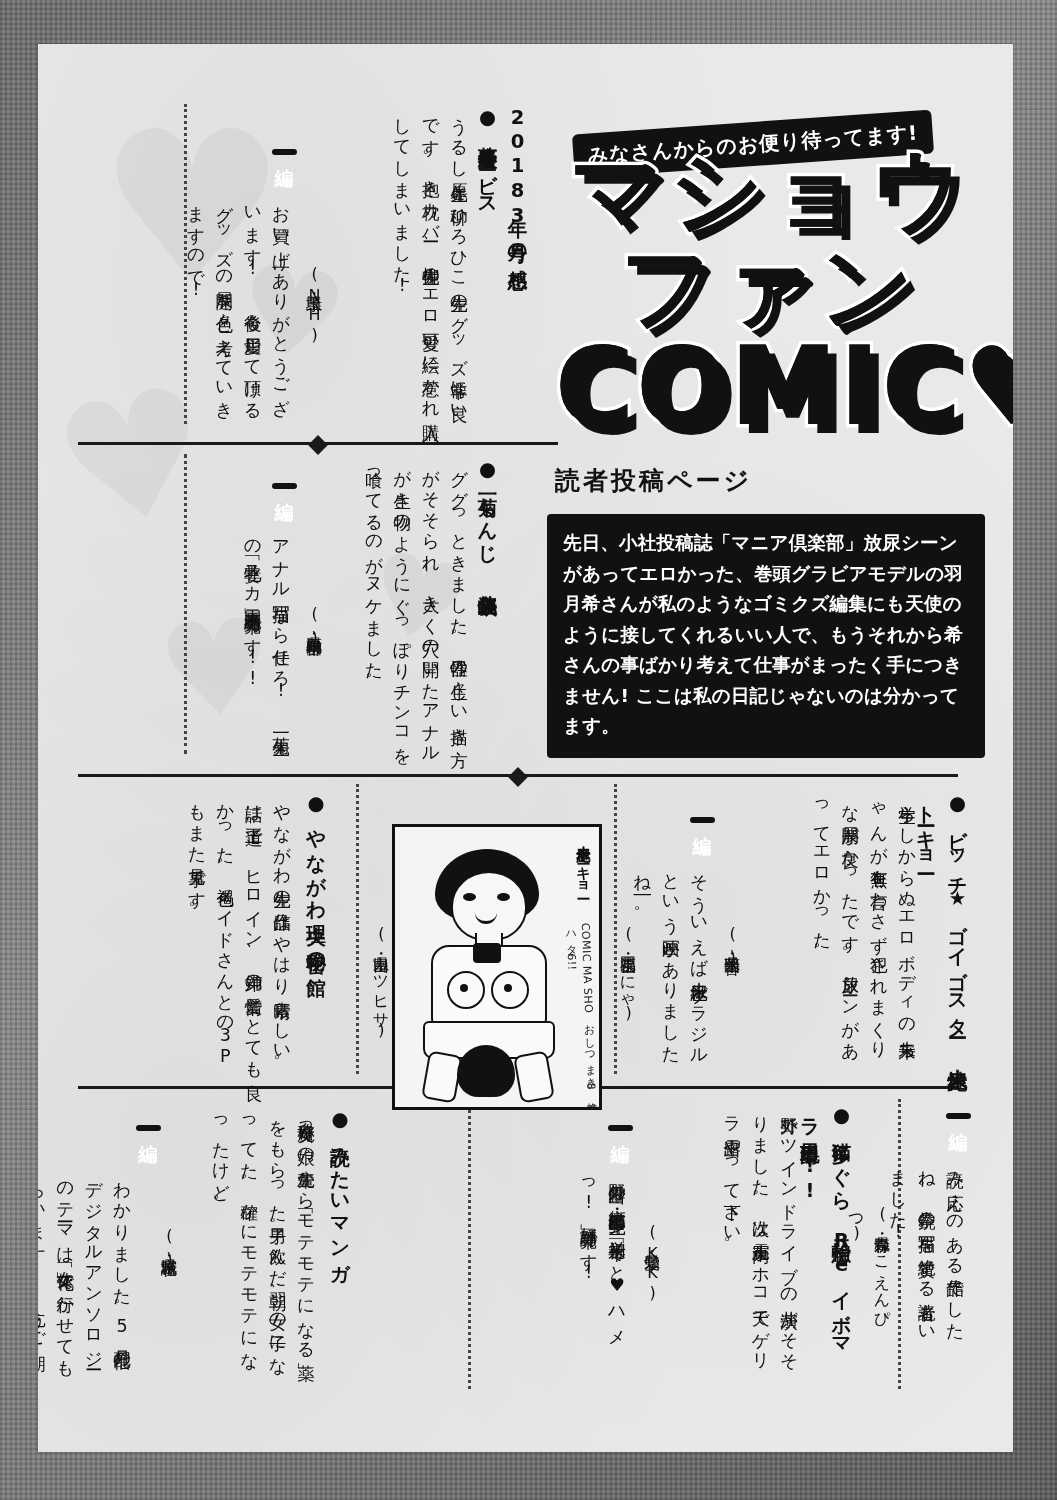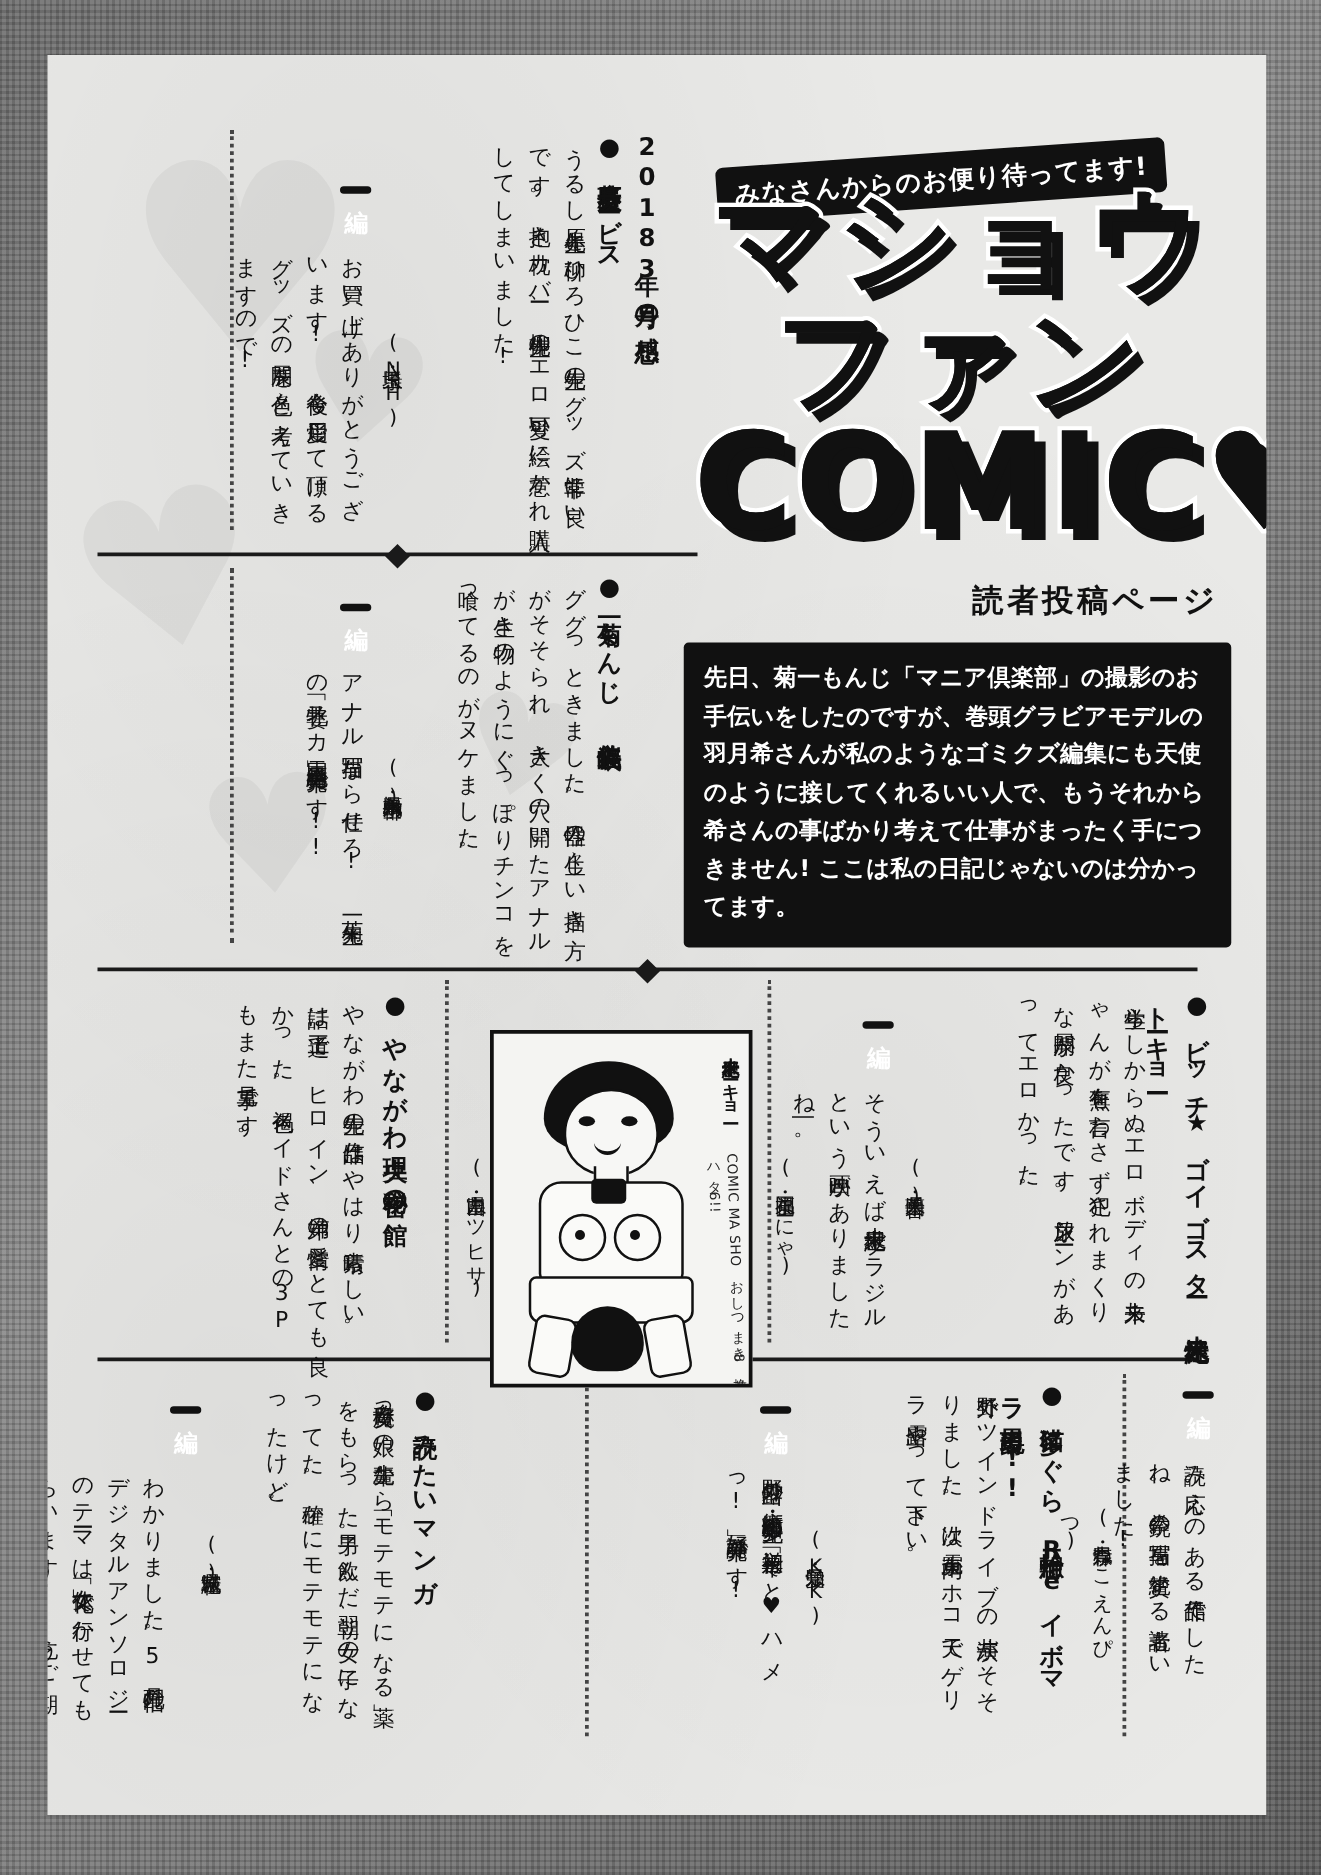--- a/index.html
+++ b/index.html
@@ -108,21 +108,21 @@
     font-size: 108px;
     margin-top: 2px;
     letter-spacing: 2px;
     font-family: "DejaVu Sans", sans-serif;
   }
   .logo-sub {
     position: absolute;
     left: 0;
     right: 10px;
     top: 400px;
-    text-align: right;
+    text-align: left;
     font-size: 25px;
     font-weight: bold;
     letter-spacing: 3px;
     color: #111;
   }
   .intro-box {
     position: absolute;
     right: 28px;
     top: 470px;
     width: 438px;
@@ -340,21 +340,21 @@
         <span>みなさんからのお便り待ってます!</span>
       </div>
       <div class="logo-main">
         <div class="logo-line l1">マショウ</div>
         <div class="logo-line l2">ファン</div>
         <div class="logo-line l3">COMIC♥</div>
       </div>
       <div class="logo-sub">読者投稿ページ</div>
     </div>
 
-    <div class="intro-box">先日、菊一もんじ「マニア倶楽部」の撮影のお手伝いをしたのですが、巻頭グラビアモデルの羽月希さんが私のようなゴミクズ編集にも天使のように接してくれるいい人で、もうそれから希さんの事ばかり考えて仕事がまったく手につきません! ここは私の日記じゃないのは分かってます。</div>
+    <div class="intro-box">先日、小社投稿誌「マニア倶楽部」放尿シーンがあってエロかった、巻頭グラビアモデルの羽月希さんが私のようなゴミクズ編集にも天使のように接してくれるいい人で、もうそれから希さんの事ばかり考えて仕事がまったく手につきません! ここは私の日記じゃないのは分かってます。</div>
 
     <div class="rule-h" style="left:40px; top:398px; width:480px;"></div>
     <div class="rule-h" style="left:40px; top:730px; width:880px;"></div>
     <div class="rule-h" style="left:40px; top:1042px; width:880px;"></div>
 
     <div class="dots-v" style="left:146px; top:60px; height:320px;"></div>
     <div class="dots-v" style="left:146px; top:410px; height:300px;"></div>
     <div class="dots-v" style="left:318px; top:740px; height:290px;"></div>
     <div class="dots-v" style="left:576px; top:740px; height:290px;"></div>
     <div class="dots-v" style="left:430px; top:1055px; height:290px;"></div>

